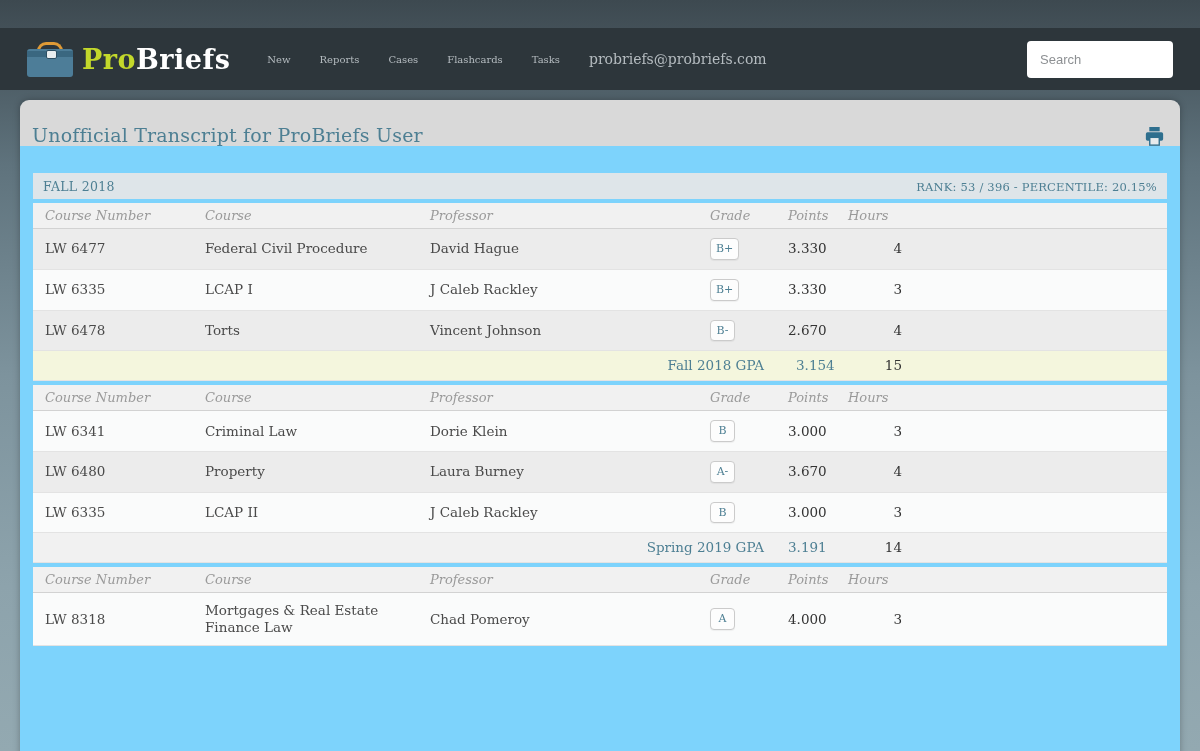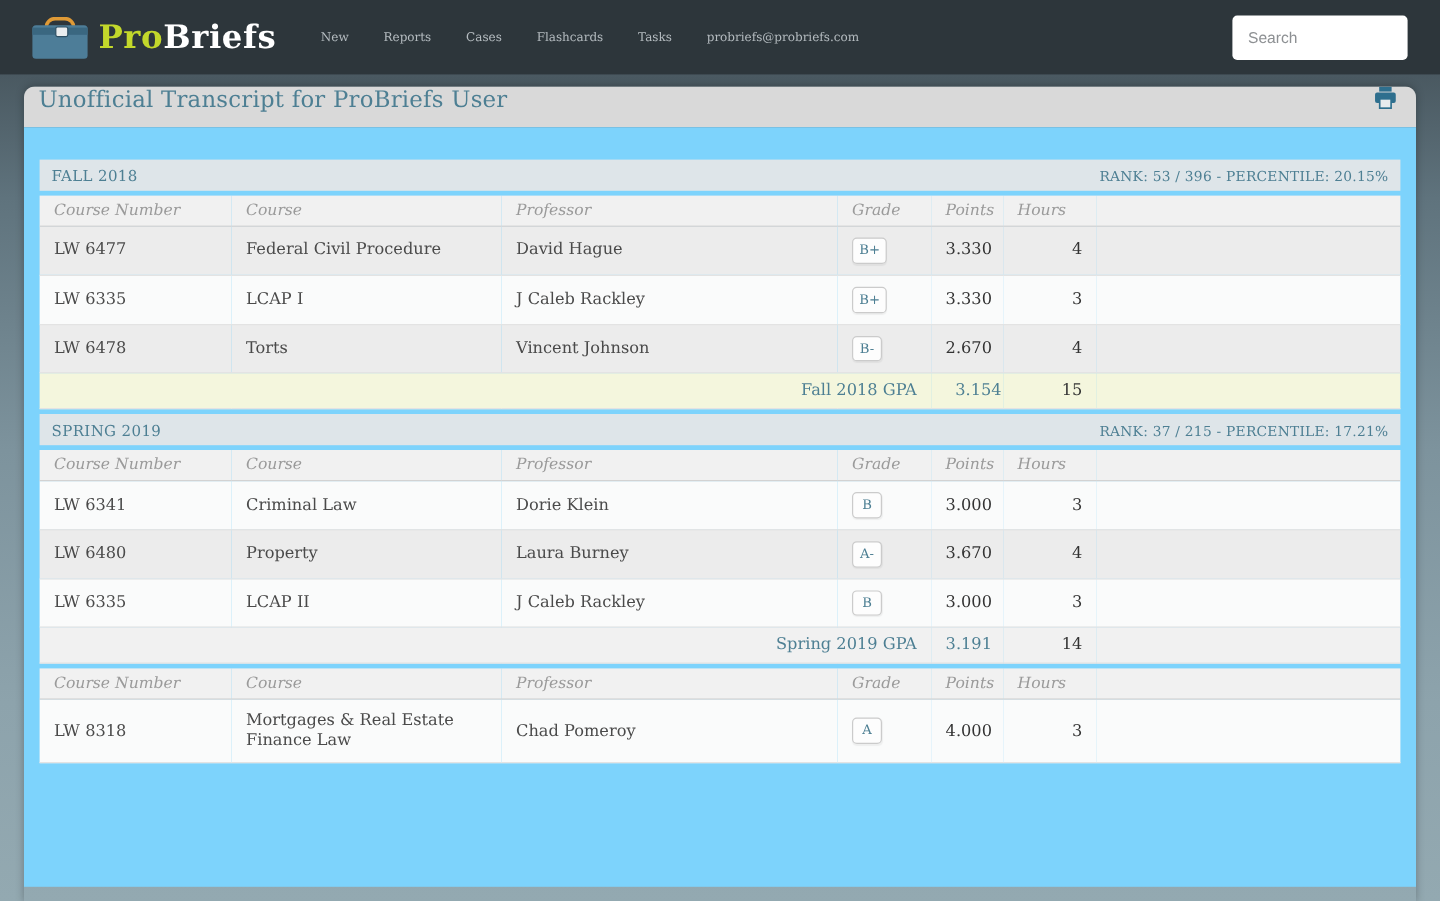--- a/index.html
+++ b/index.html
@@ -4,21 +4,21 @@
 <style>
   html,body{margin:0;padding:0;}
   body{
     width:1200px;height:751px;overflow:hidden;
     font-family:"DejaVu Serif",serif;
     background:linear-gradient(180deg,#3d4950 0%,#5f737d 22%,#7d939d 50%,#8da3ac 78%,#93a9b1 100%);
   }
   
   .navbar{
     height:62px;background:#2d363b;display:flex;align-items:center;
-    padding:0 27px;box-sizing:border-box;
+    padding:0 27px;box-sizing:border-box;margin-top:28px;
   }
   .logo{display:flex;align-items:center;gap:9px;cursor:pointer;}
   .briefcase{width:46px;height:36px;position:relative;}
   .bc-handle{
     width:20px;height:11px;border:3px solid #df9a36;border-bottom:none;
     border-radius:9px 9px 0 0;position:absolute;top:1px;left:10px;
   }
   .bc-body{
     position:absolute;top:8px;left:0;width:46px;height:28px;
     background:#4d7d98;border-radius:3px;
@@ -26,34 +26,34 @@
   .bc-stripe{position:absolute;top:10px;left:0;width:46px;height:6px;background:#3a6780;}
   .bc-clasp{
     position:absolute;top:9px;left:19px;width:9px;height:7px;background:#e9edef;
     border-radius:2px;border:1px solid #2d4f63;
   }
   .logo-text{font-size:27px;font-weight:bold;letter-spacing:.5px;line-height:1;}
   .logo-pro{color:#c3d82b;}
   .logo-briefs{color:#ffffff;}
   .nav-items{display:flex;align-items:center;gap:29px;margin-left:37px;}
   .nav-item{color:#b5bcc0;font-size:10px;text-decoration:none;cursor:pointer;white-space:nowrap;}
-  .nav-email{color:#b5bcc0;font-size:10px;margin-left:29px;cursor:pointer;white-space:nowrap;}
+  .nav-email{color:#b5bcc0;font-size:14px;margin-left:29px;cursor:pointer;white-space:nowrap;}
   .search-box{
     margin-left:auto;width:146px;height:37px;border:none;border-radius:4px;
     background:#ffffff;padding:0 13px;box-sizing:border-box;
     font-family:"Liberation Sans",sans-serif;font-size:13px;color:#444;outline:none;
   }
   .search-box::placeholder{color:#8d9093;}
   
   .card{
     margin:10px 20px 0 20px;border-radius:9px 9px 0 0;overflow:hidden;
     height:679px;box-shadow:0 0 7px rgba(0,0,0,.28);
   }
   .card-header{
-    background:#d9d9d9;height:34px;display:flex;align-items:flex-start;
+    background:#d9d9d9;height:46px;display:flex;align-items:flex-end;
     padding:0 15px 0 12px;box-sizing:border-box;
   }
   .page-title{color:#4d7f93;font-size:19px;letter-spacing:.2px;}
   .print-btn{margin-left:auto;cursor:pointer;display:flex;align-items:center;}
   .card-body{background:#7dd3fc;height:633px;box-sizing:border-box;padding:27px 13px 10px 13px;}
   
   .term-section{margin-bottom:4px;}
   .band{
     background:#dee5e9;display:flex;justify-content:space-between;align-items:center;
     padding:6px 10px 5px 10px;
@@ -188,24 +188,20 @@
             <tr class="gpa-row highlight">
     <td colspan="4" class="gpa-label">Fall 2018 GPA</td>
     <td class="c-points gpa-points">3.154</td>
     <td class="c-hours gpa-hours">15</td>
     <td></td>
   </tr>
           </tbody>
     </table>
   </section>
       <section class="term-section">
-    <div class="band">
-      <span class="band-term">SPRING 2019</span>
-      <span class="band-rank">RANK: 37 / 215 - PERCENTILE: 17.21%</span>
-    </div>
     <table class="grades">
       <colgroup>
         <col style="width:160px">
             <col style="width:225px">
             <col style="width:280px">
         <col style="width:78px">
             <col style="width:60px">
             <col style="width:78px">
             <col>
       </colgroup>

